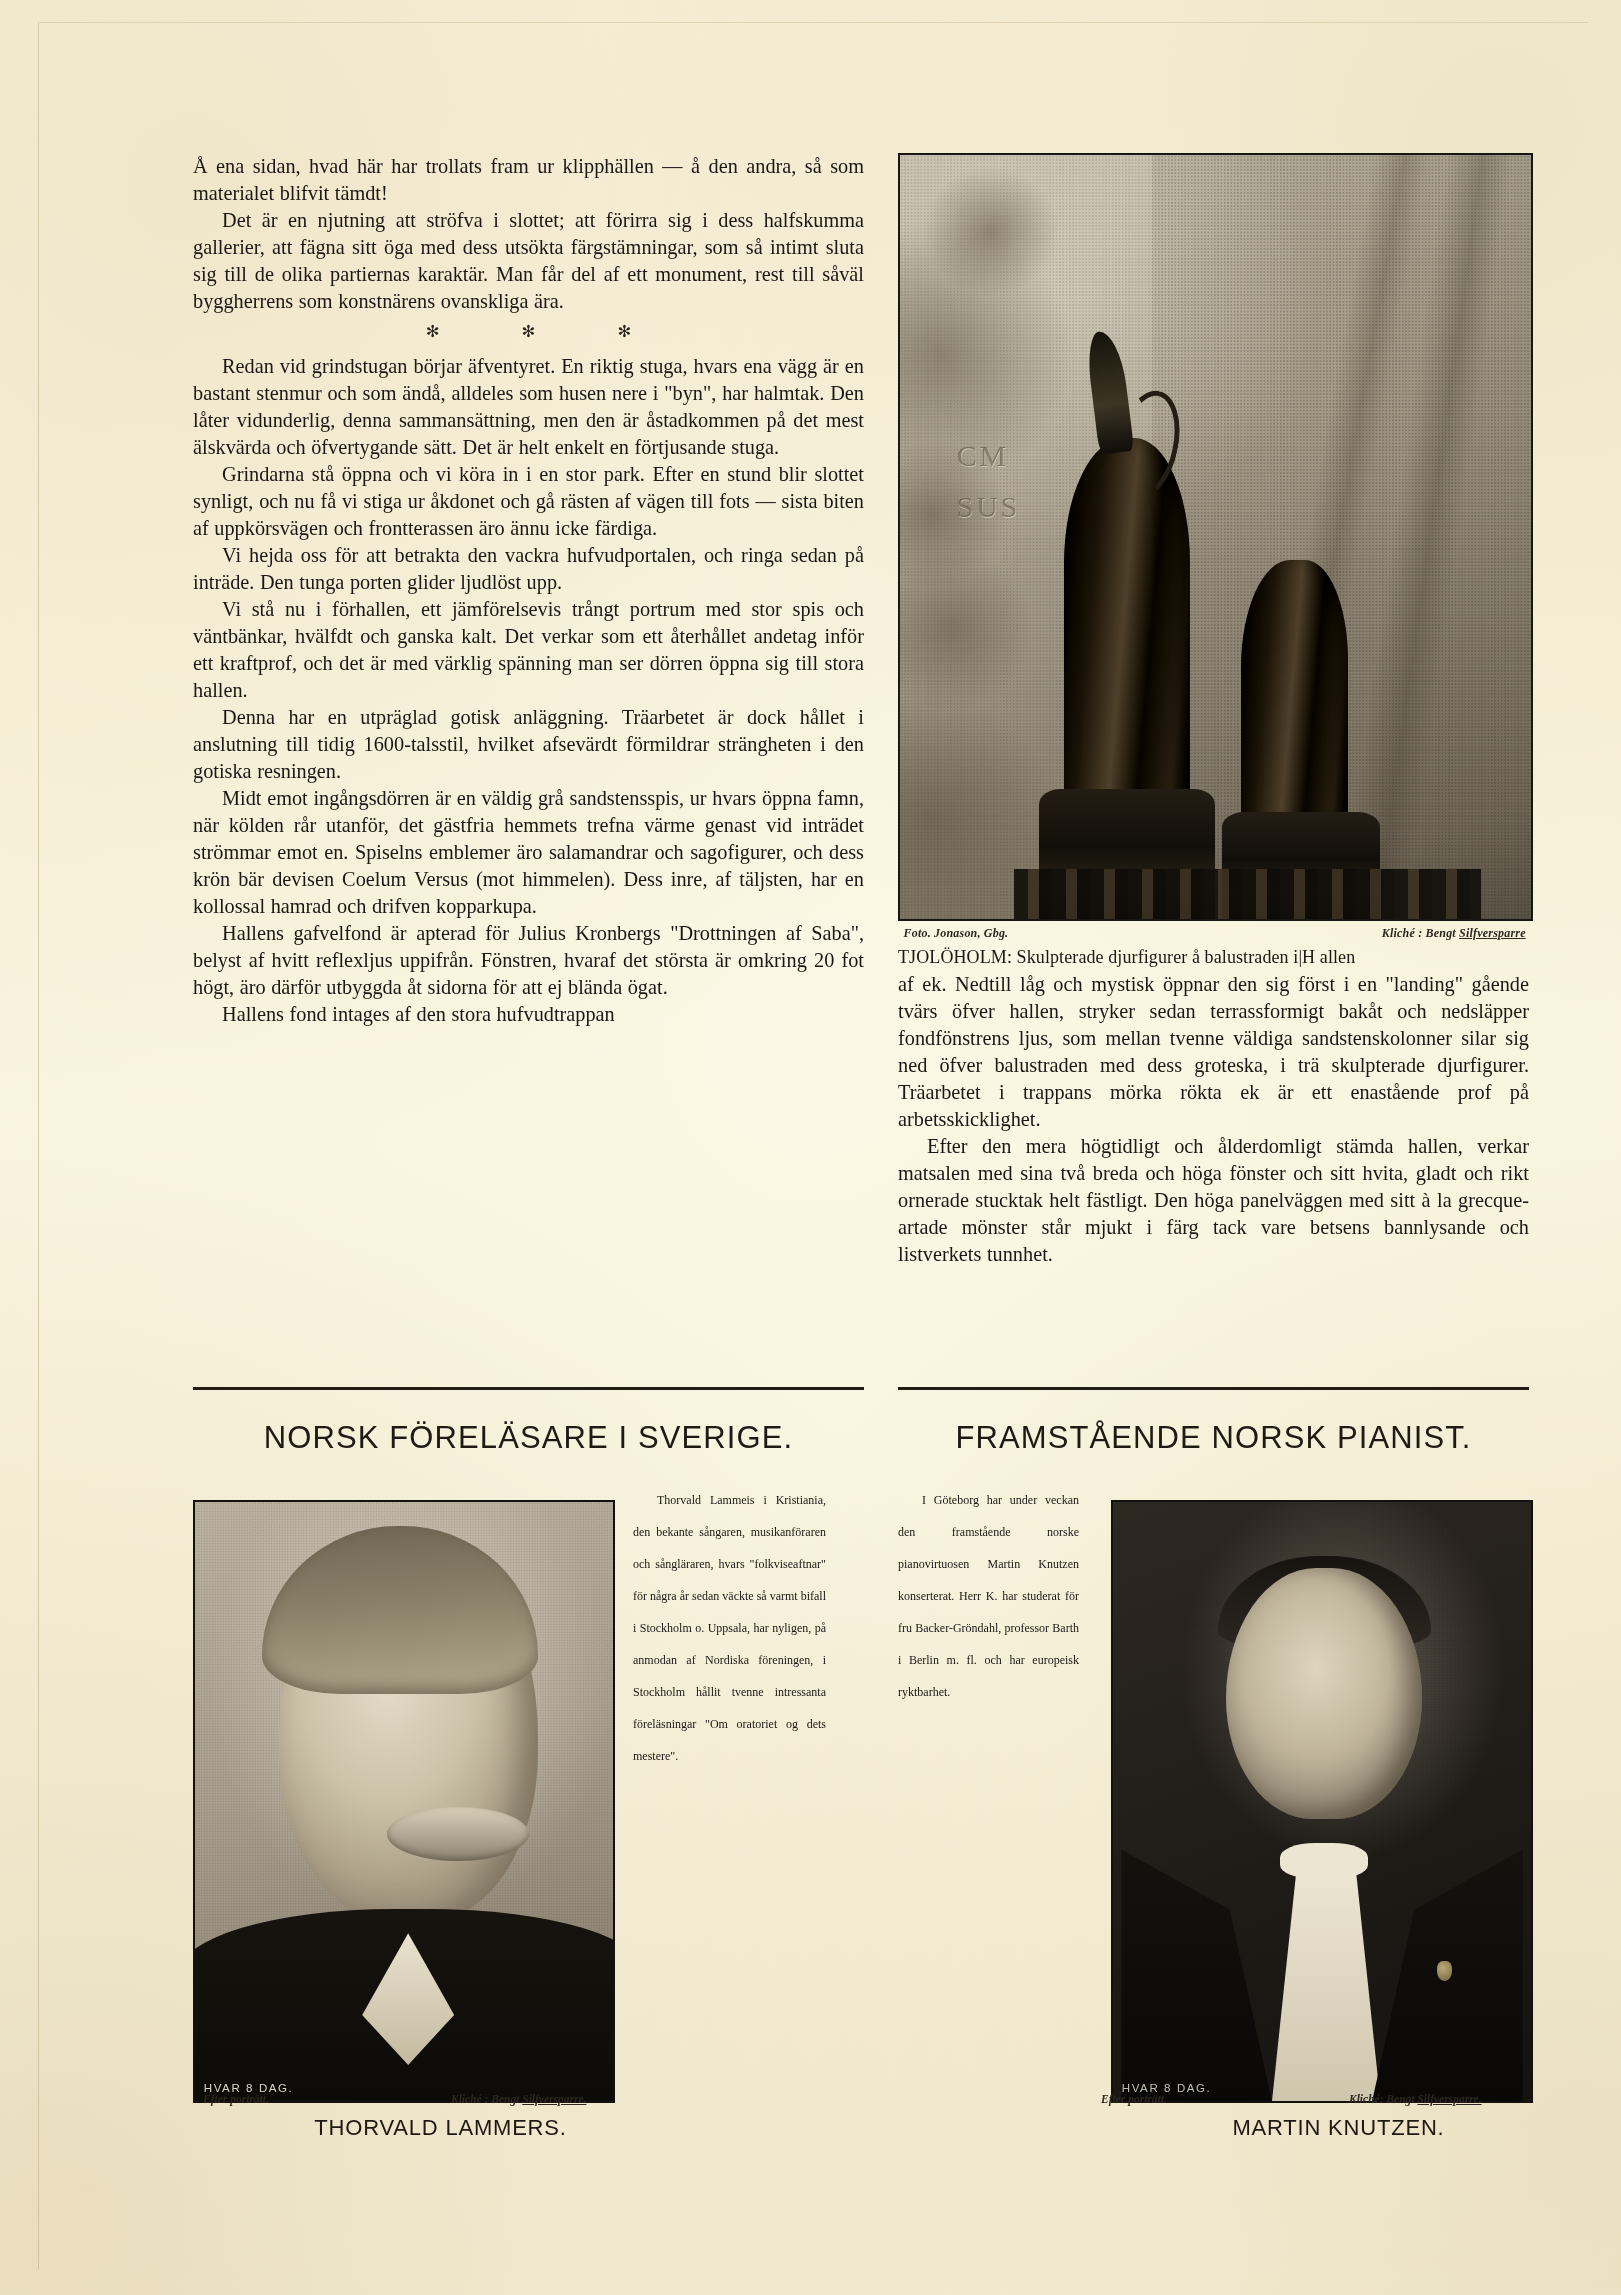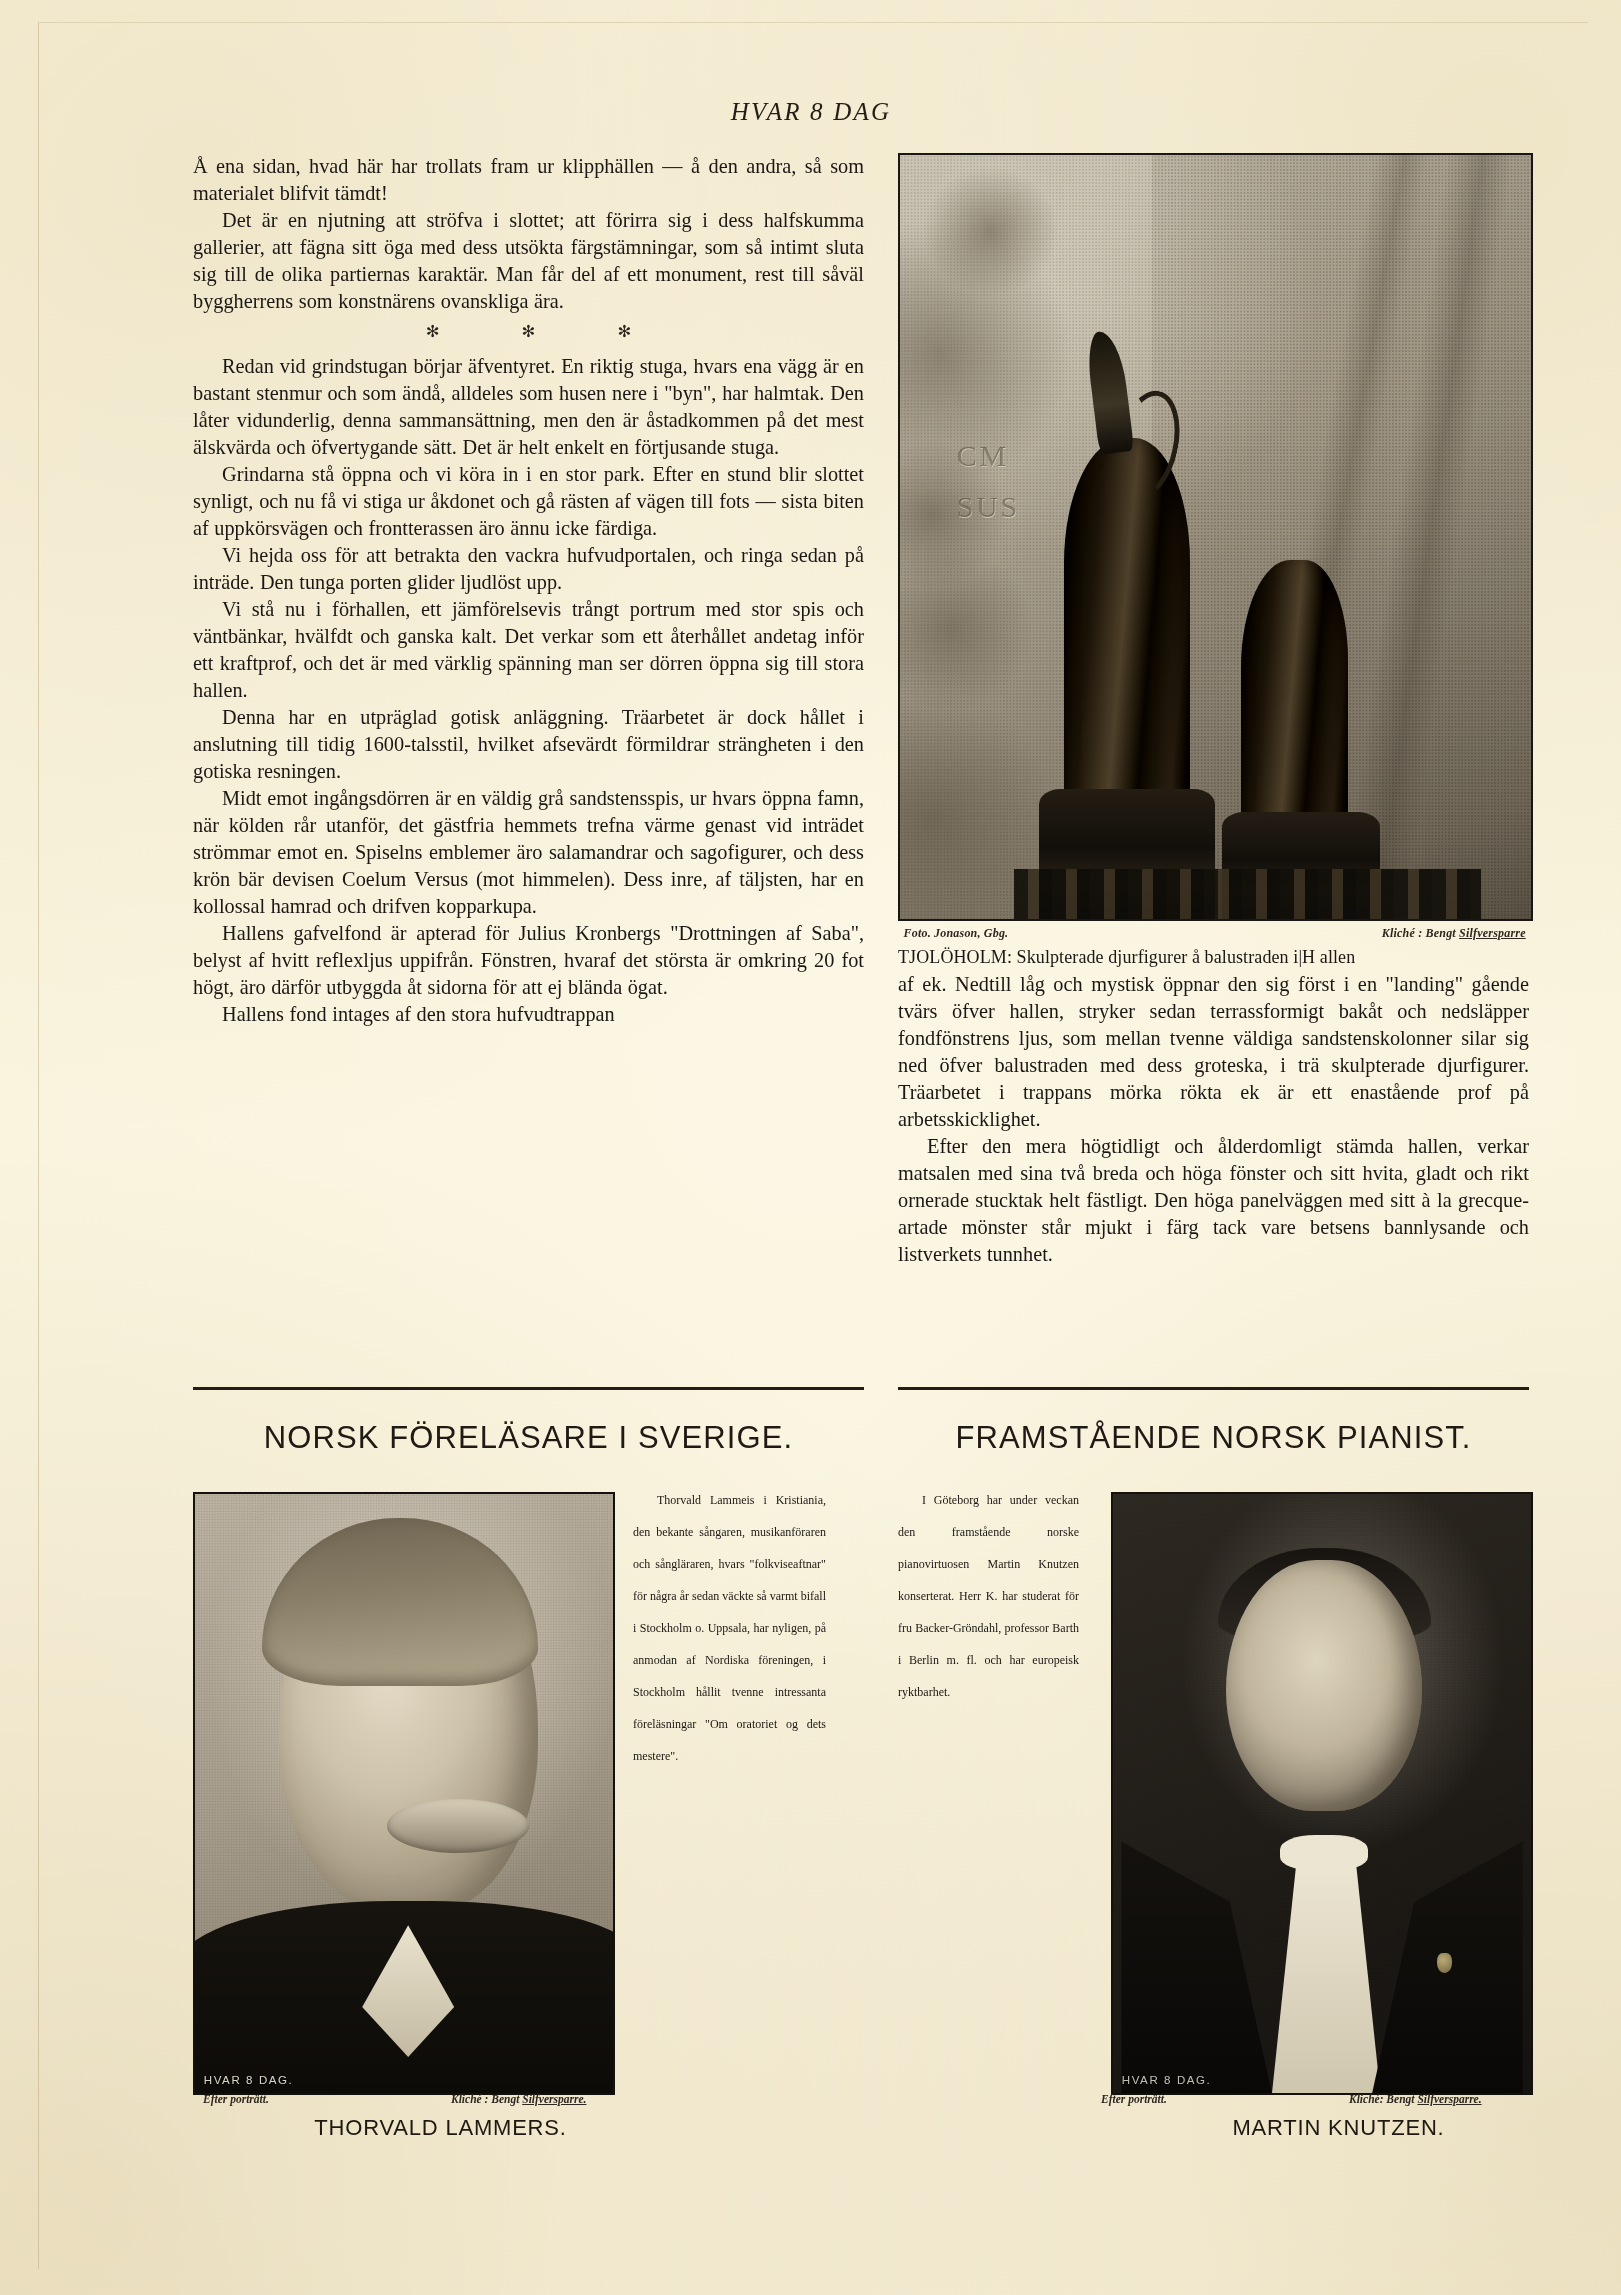--- a/index.html
+++ b/index.html
@@ -269,21 +269,21 @@
   .bot {
     position: absolute;
     top: 1484px;
     z-index: 4;
   }
   .bot-left  { left: 193px;  width: 671px; }
   .bot-right { left: 898px; width: 631px; }
 
   .portrait {
     position: absolute;
-    top: 8px;
+    top: 16px;
     width: 418px;
     height: 599px;
     border: 2.2px solid #14110d;
     overflow: hidden;
     background: #9d9486;
   }
   .portrait.l { left: 0; }
   .portrait.r { left: 213px; }
 
   .pt-bg {
@@ -454,21 +454,20 @@
   }
   .pname.l { left: 0;   top: 631px; width: 495px; text-align: center; }
   .pname.r { left: 193px; top: 631px; width: 495px; text-align: center; }
 </style>
 </head>
 <body>
 
 <div class="page">
   <div class="sheet-edge"></div>
 
-  <div class="running-head">HVAR 8 DAG</div>
 
   <div class="main-cols">
 
     <div class="col-left">
       <p class="body first">Å ena sidan, hvad här har trollats fram ur klipphällen — å den andra, så som materialet blifvit tämdt!</p>
       <p class="body">Det är en njutning att ströfva i slottet; att förirra sig i dess halfskumma gallerier, att fägna sitt öga med dess utsökta färgstämningar, som så intimt sluta sig till de olika partiernas karaktär. Man får del af ett monument, rest till såväl byggherrens som konstnärens ovanskliga ära.</p>
       <div class="stars">
         <span>✻</span>
         <span>✻</span>
         <span>✻</span>

